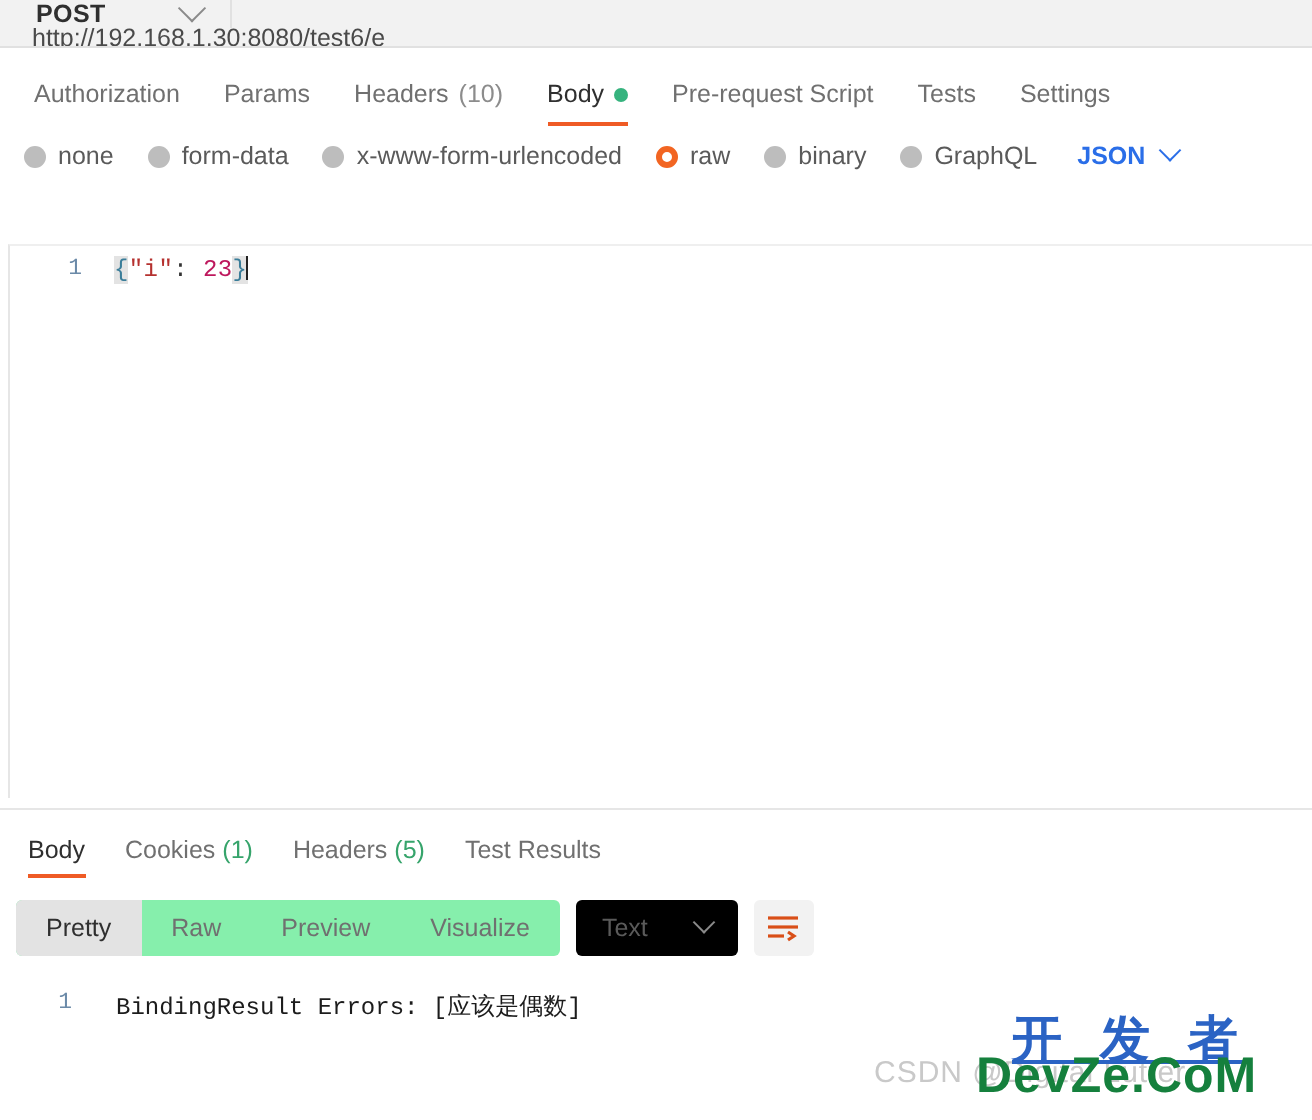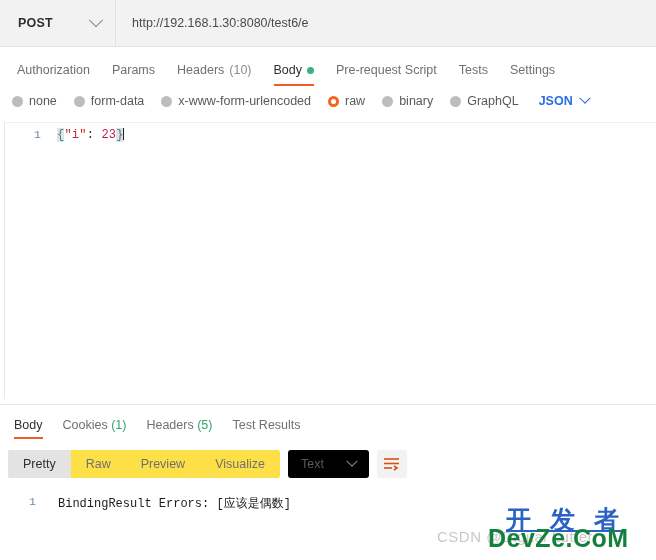--- a/index.html
+++ b/index.html
@@ -12,26 +12,27 @@
     background: #ffffff;
     font-family: "Liberation Sans", sans-serif;
     font-size: 12px;
     color: #3d3d3d;
     overflow: hidden;
     position: relative;
   }
 
   
   .url-bar {
-    height: 47px;
+    height: 24px;
     background: #f2f2f2;
     border-bottom: 1px solid #e1e1e1;
     display: flex;
     align-items: stretch;
     box-sizing: border-box;
+    flex-direction: column;
   }
   .method-box {
     width: 116px;
     display: flex;
     align-items: center;
     justify-content: space-between;
     padding: 0 14px 0 18px;
     box-sizing: border-box;
     border-right: 1px solid #e1e1e1;
     background: #f2f2f2;
@@ -269,21 +270,21 @@
     top: 450px;
     left: 8px;
     right: 8px;
     height: 28px;
     display: flex;
     align-items: center;
     gap: 8px;
   }
   .seg-group {
     display: flex;
-    background: #fde047;
+    background: #86efac;
     border-radius: 3px;
     overflow: hidden;
     height: 28px;
   }
   .seg {
     padding: 0 15px;
     display: flex;
     align-items: center;
     font-size: 12.5px;
     color: #707070;

